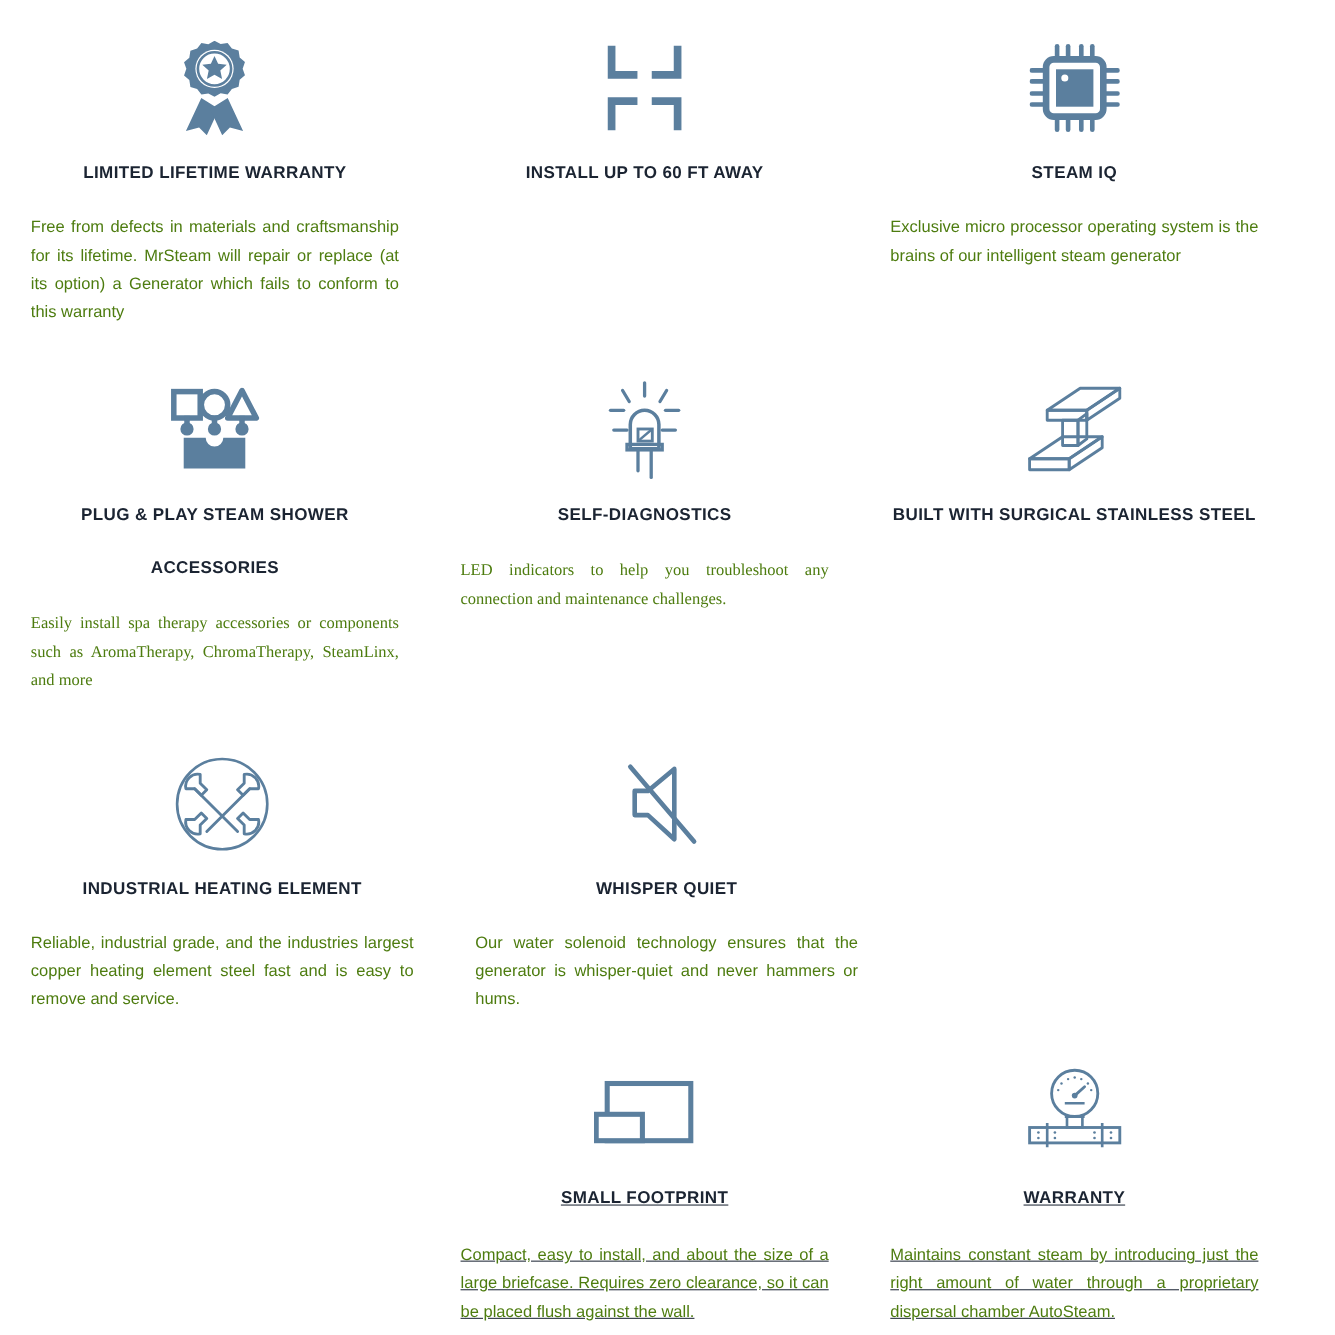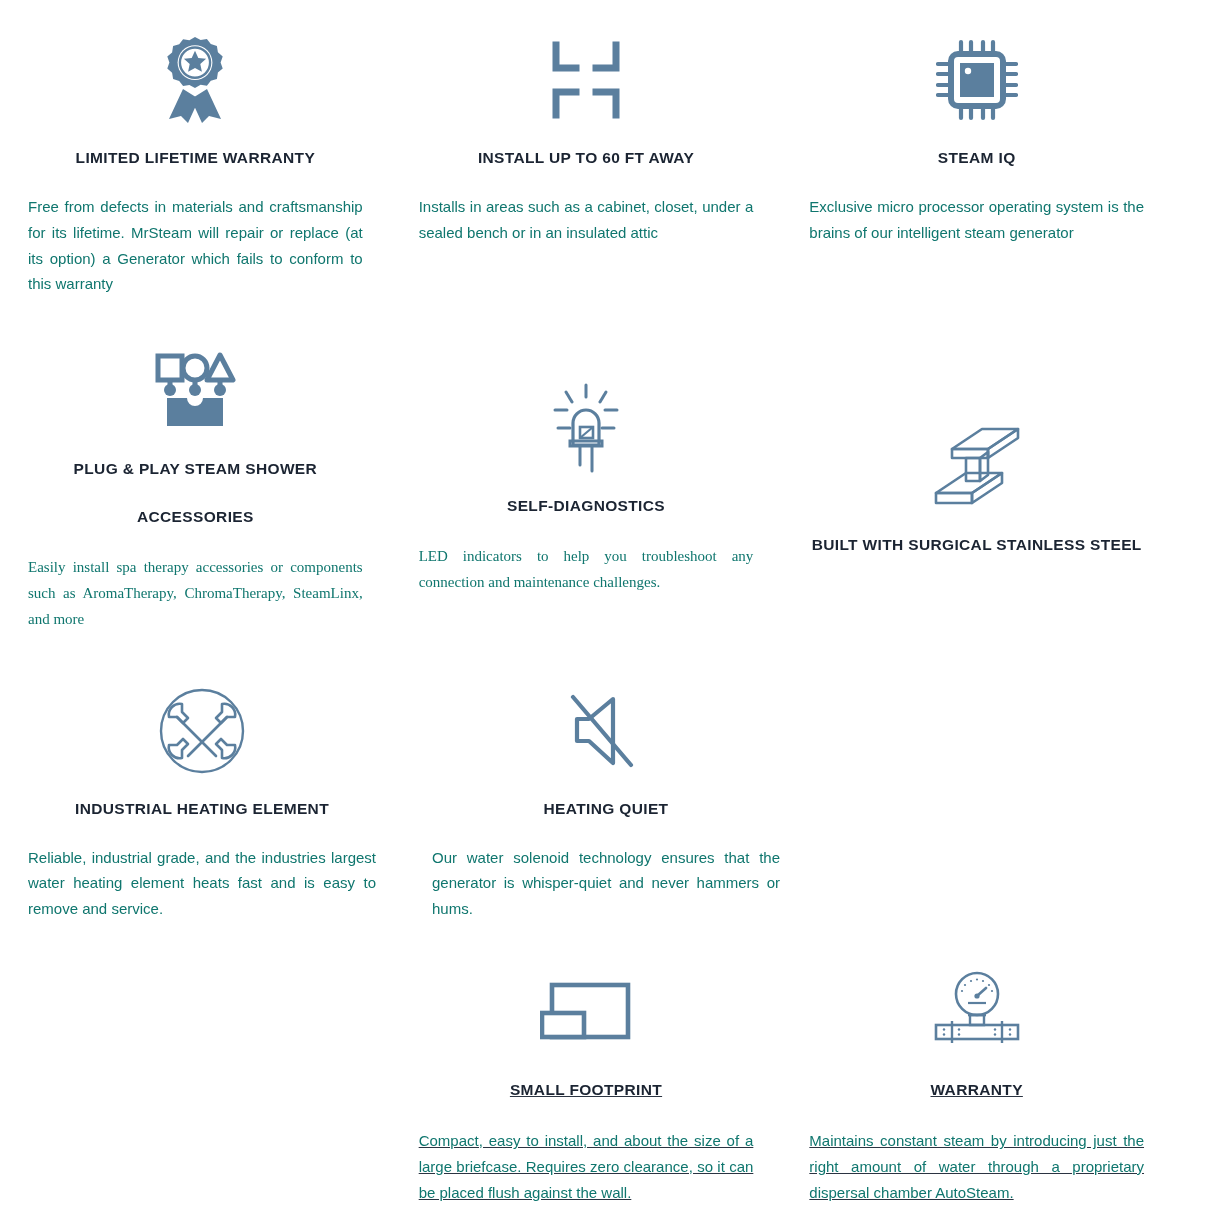--- a/index.html
+++ b/index.html
@@ -51,30 +51,30 @@
     color: #1b2432;
     text-align: center;
     line-height: 1.55;
     margin-top: 14px;
     margin-bottom: 0;
     white-space: pre-line;
   }
   .feature-desc {
     font-size: 15px;
     line-height: 1.72;
-    color: #0f766e;
+    color: #4d7c0f;
     text-align: justify;
     text-align-last: left;
     margin-top: 22px;
     width: 100%;
   }
 
   
   .row-1 { margin-top: 28px; }
-  .row-2 { margin-top: 42px; align-items: center; }
+  .row-2 { margin-top: 42px; }
   .row-3 { margin-top: 46px; }
   .row-4 { margin-top: 38px; text-decoration: underline; }
 
   .r1 .feature-desc { margin-top: 24px; }
   .r2 .feature-desc { margin-top: 26px; font-family: Liberation Serif, serif; }
   .r3 .feature-desc { margin-top: 24px; }
   .r4 .feature-desc { margin-top: 26px; }
 </style>
 </head>
 <body>
@@ -107,21 +107,20 @@
         <svg width="92" height="86" viewBox="0 0 92 86" aria-hidden="true">
           <g fill="none" stroke="#5b7f9e" stroke-width="7" stroke-linecap="square">
             <polyline points="16,8 16,31 36,31"></polyline>
             <polyline points="76,8 76,31 56,31"></polyline>
             <polyline points="16,78 16,55 36,55"></polyline>
             <polyline points="76,78 76,55 56,55"></polyline>
           </g>
         </svg>
       </div>
       <div class="feature-title">INSTALL UP TO 60 FT AWAY</div>
-      <div class="feature-desc">Installs in areas such as a cabinet, closet, under a sealed bench or in an insulated attic</div>
     </div>
 
     <div class="feature-cell">
       <div class="icon-wrap">
         <svg width="82" height="84" viewBox="0 0 82 84" aria-hidden="true">
           <g stroke="#5b7f9e" stroke-width="4.2" stroke-linecap="round">
             <line x1="25" y1="4" x2="25" y2="16"></line>
             <line x1="35" y1="4" x2="35" y2="16"></line>
             <line x1="47" y1="4" x2="47" y2="16"></line>
             <line x1="57" y1="4" x2="57" y2="16"></line>
@@ -237,32 +236,32 @@
             <path d="M19 30 L58 69"></path>
             <path d="M64 71 l0 -8 -6 -6 5 -5 6 6 8 0 a11 11 0 0 1 -13 13 z"></path>
 
             <path d="M64 17 l0 8 -6 6 5 5 6 -6 8 0 a11 11 0 0 0 -13 -13 z"></path>
             <path d="M69 30 L30 69"></path>
             <path d="M24 71 l0 -8 6 -6 -5 -5 -6 6 -8 0 a11 11 0 0 0 13 13 z"></path>
           </g>
         </svg>
       </div>
       <div class="feature-title">INDUSTRIAL HEATING ELEMENT</div>
-      <div class="feature-desc">Reliable, industrial grade, and the industries largest water heating element heats fast and is easy to remove and service.</div>
+      <div class="feature-desc">Reliable, industrial grade, and the industries largest copper heating element steel fast and is easy to remove and service.</div>
     </div>
 
 
     <div class="feature-cell">
       <div class="icon-wrap">
         <svg width="78" height="76" viewBox="0 0 78 76" aria-hidden="true">
           <path d="M46 6 L22 26 L10 26 L10 48 L22 48 L46 70 Z" fill="none" stroke="#5b7f9e" stroke-width="4.2" stroke-linejoin="round"></path>
           <line x1="6" y1="4" x2="64" y2="72" stroke="#5b7f9e" stroke-width="4.2" stroke-linecap="round"></line>
         </svg>
       </div>
-      <div class="feature-title">HEATING QUIET</div>
+      <div class="feature-title">WHISPER QUIET</div>
       <div class="feature-desc">Our water solenoid technology ensures that the generator is whisper-quiet and never hammers or hums.</div>
     </div>
 
   </div>
 
   <div class="feature-row row-4 r4">
 
     <div class="feature-cell empty"></div>
 
     <div class="feature-cell">

